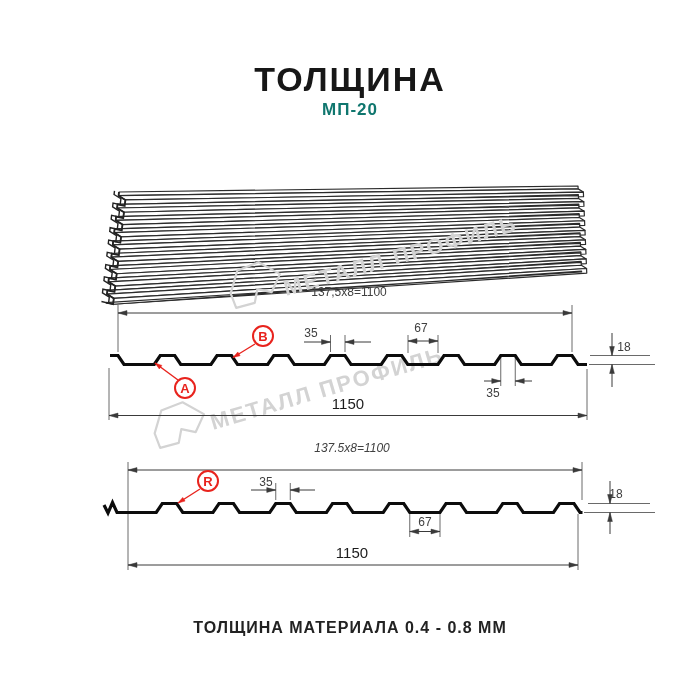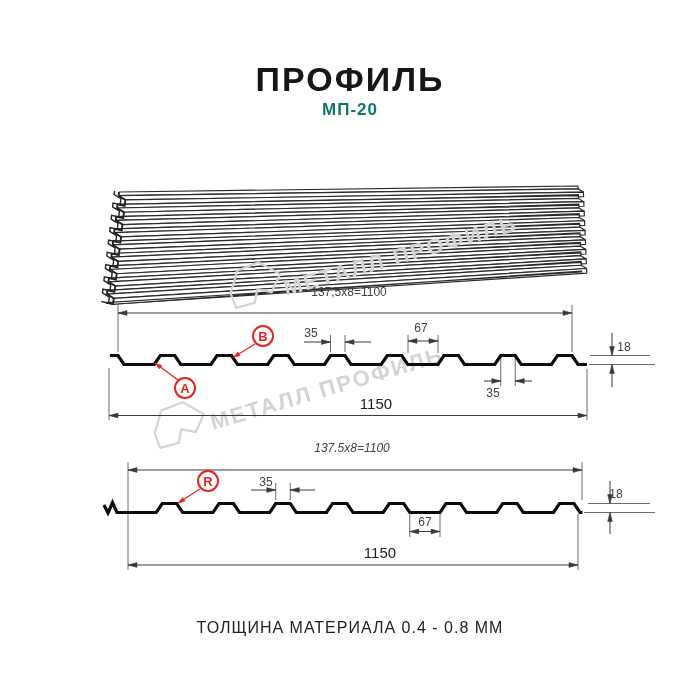--- a/index.html
+++ b/index.html
@@ -2,23 +2,23 @@
 <html><head>
 <meta charset="utf-8">
 <style>
   html,body{margin:0;padding:0;background:#fff;}
   .canvas{position:relative;width:700px;height:700px;background:#ffffff;overflow:hidden;
           font-family:"Liberation Sans",sans-serif;color:#1a1a1a;}
   svg.draw{position:absolute;left:0;top:0;}
   .abs{position:absolute;transform:translate(-50%,-50%);white-space:nowrap;}
   .title{font-size:34px;font-weight:800;letter-spacing:2px;color:#171717;}
   .subtitle{font-size:17px;font-weight:600;letter-spacing:1px;color:#0f766e;}
-  .footer{font-size:16px;font-weight:400;letter-spacing:1px;color:#222;}
+  .footer{font-size:16px;font-weight:700;letter-spacing:1px;color:#222;}
   .dim{font-size:12px;color:#404040;}
-  .dim-big{font-size:15px;color:#1c1c1c;margin-left:28px;}
+  .dim-big{font-size:15px;color:#1c1c1c;}
   .ptlabel{width:22px;height:22px;border:2px solid var(--red);border-radius:50%;
            color:var(--red);font-size:13px;font-weight:700;display:flex;
            align-items:center;justify-content:center;background:transparent;box-sizing:border-box;}
 </style>
 </head>
 <body>
 
 <div class="canvas" style="--red:#e8231d;">
 
   <svg class="draw" width="700" height="700" viewBox="0 0 700 700">
@@ -138,21 +138,21 @@
     <g id="leaders">
         <line x1="178" y1="380" x2="155" y2="363" stroke="#e8231d" stroke-width="1.4"></line>
         <polygon points="155,363 161.93689332464865,365.3915499163607 159.32157265587992,368.9299249388126" fill="#e8231d" stroke="#e8231d" stroke-width="0.5" stroke-linejoin="round"></polygon>
         <line x1="255" y1="344" x2="233" y2="357.5" stroke="#e8231d" stroke-width="1.4"></line>
         <polygon points="233,357.5 237.81562341686498,351.96377645800476 240.11689478421636,355.71399646405894" fill="#e8231d" stroke="#e8231d" stroke-width="0.5" stroke-linejoin="round"></polygon>
         <line x1="200" y1="489" x2="178" y2="503" stroke="#e8231d" stroke-width="1.4"></line>
         <polygon points="178,503 182.72450433129978,497.3858162816373 185.0867564969497,501.0979268276585" fill="#e8231d" stroke="#e8231d" stroke-width="0.5" stroke-linejoin="round"></polygon>
       </g>
   </svg>
 
-  <div class="abs title" style="left:350px;top:79px;">ПРОФИЛЬ</div>
+  <div class="abs title" style="left:350px;top:79px;">ТОЛЩИНА</div>
   <div class="abs subtitle" style="left:350px;top:110px;">МП-20</div>
 
   <div class="abs dim" style="left:349px;top:292px;">137,5x8=1100</div>
   <div class="abs dim" style="left:311px;top:333px;">35</div>
   <div class="abs dim" style="left:421px;top:328px;">67</div>
   <div class="abs dim" style="left:624px;top:347px;">18</div>
   <div class="abs dim" style="left:493px;top:393px;">35</div>
   <div class="abs dim-big" style="left:348px;top:403px;">1150</div>
 
   <div class="abs dim" style="left:352px;top:448px;font-style:italic;">137.5x8=1100</div>

